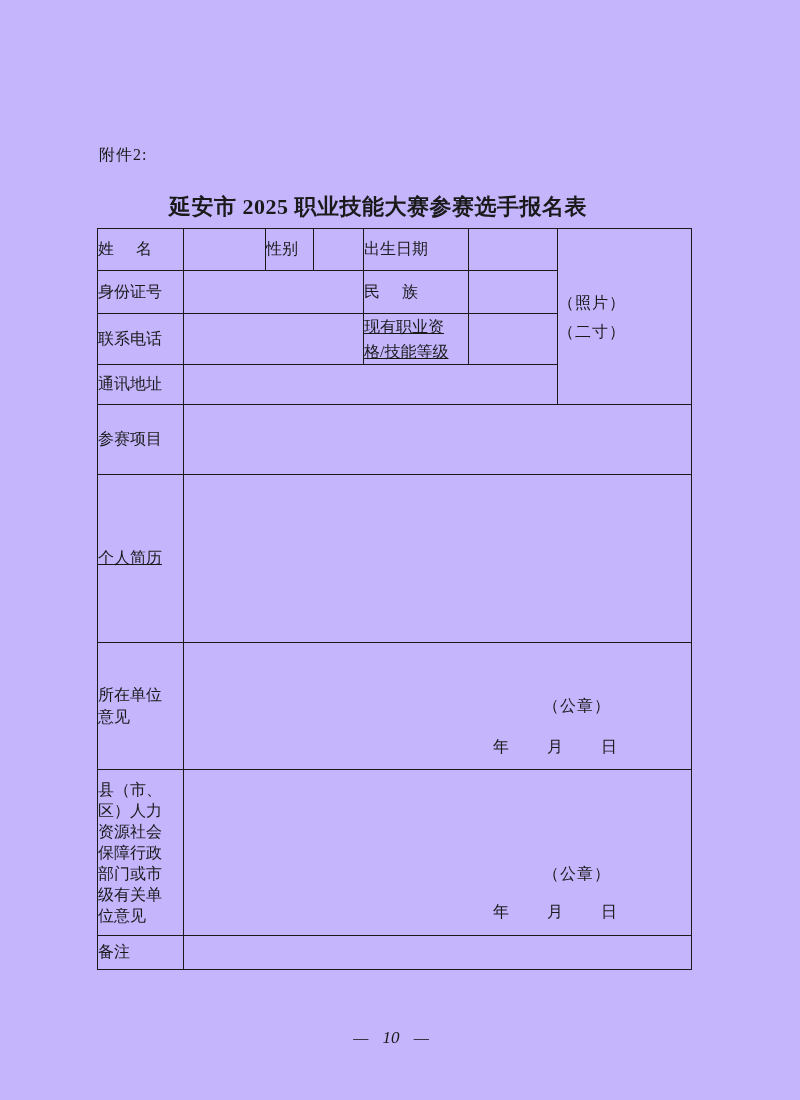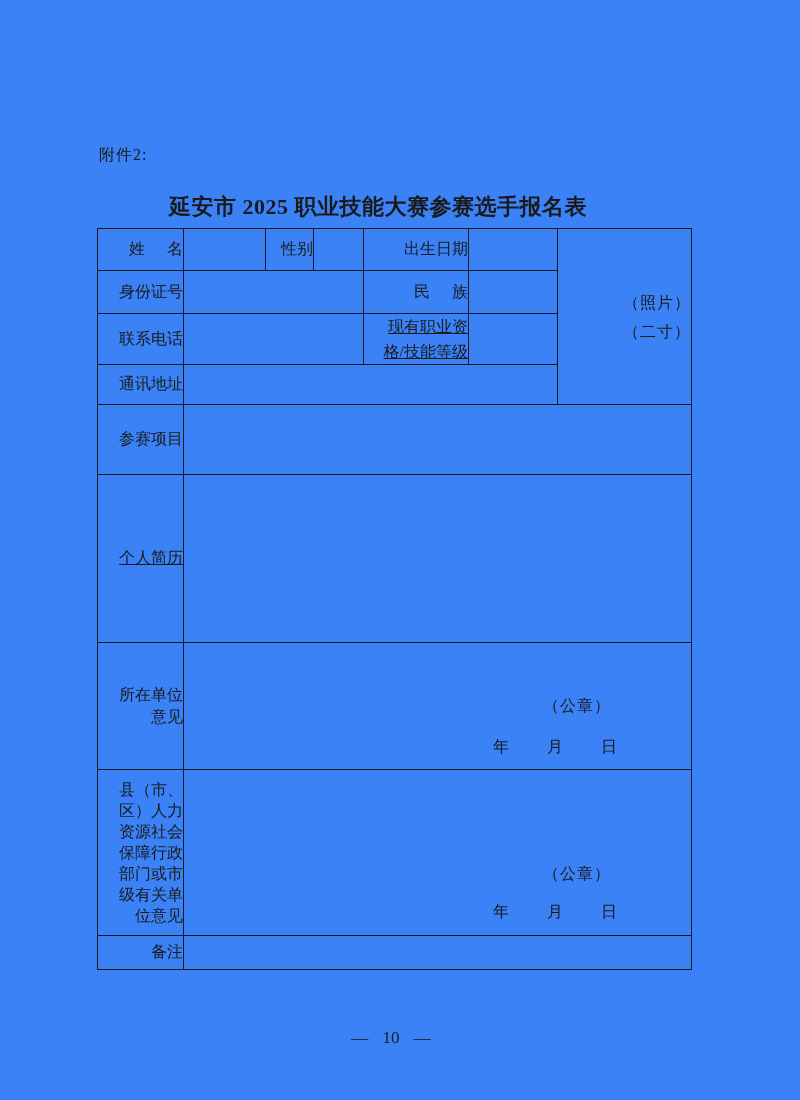--- a/index.html
+++ b/index.html
@@ -3,21 +3,21 @@
 <meta charset="utf-8">
 <style>
   * { margin: 0; padding: 0; box-sizing: border-box; }
   html, body { width: 800px; height: 1100px; }
   body {
     position: relative;
     background: #ffffff;
     color: #1a1a1a;
     font-family: "Liberation Serif", "DejaVu Serif", serif;
   }
-  .page { position: absolute; inset: 0; background: #3b82f6; }
+  .page { position: absolute; inset: 0; background: #c4b5fd; }
 
   .attachment-label {
     position: absolute;
     left: 99px; top: 145px;
     font-size: 16px;
     letter-spacing: 1px;
   }
 
   .doc-title {
     position: absolute;
@@ -31,21 +31,21 @@
 
   table.form {
     position: absolute;
     left: 97px; top: 228px;
     width: 594px;
     border-collapse: collapse;
     table-layout: fixed;
   }
   table.form td {
     border: 1.6px solid #1a1a1a;
-    text-align: right;
+    text-align: left;
     vertical-align: middle;
     font-size: 16px;
     padding: 0;
     overflow: hidden;
   }
 
   tr.r1 { height: 42px; }
   tr.r2 { height: 43px; }
   tr.r3 { height: 44px; }
   tr.r4 { height: 40px; font-family: Liberation Mono, monospace; }
@@ -73,20 +73,21 @@
   tr.r8 .stamp-block { padding-top: 82px; gap: 17px; }
   .seal-text { font-size: 16px; letter-spacing: 1px; margin-left: 44px; }
   .date-line { font-size: 16px; word-spacing: 34px; }
 
   .page-footer {
     position: absolute;
     left: 0; top: 1028px; width: 782px;
     text-align: center;
     font-size: 17px;
     word-spacing: 10px;
+    font-style: italic;
   }
 </style>
 </head>
 <body>
 
 <div class="page">
 
   <div class="attachment-label">附件2:</div>
 
   <div class="doc-title">延安市 2025 职业技能大赛参赛选手报名表</div>

